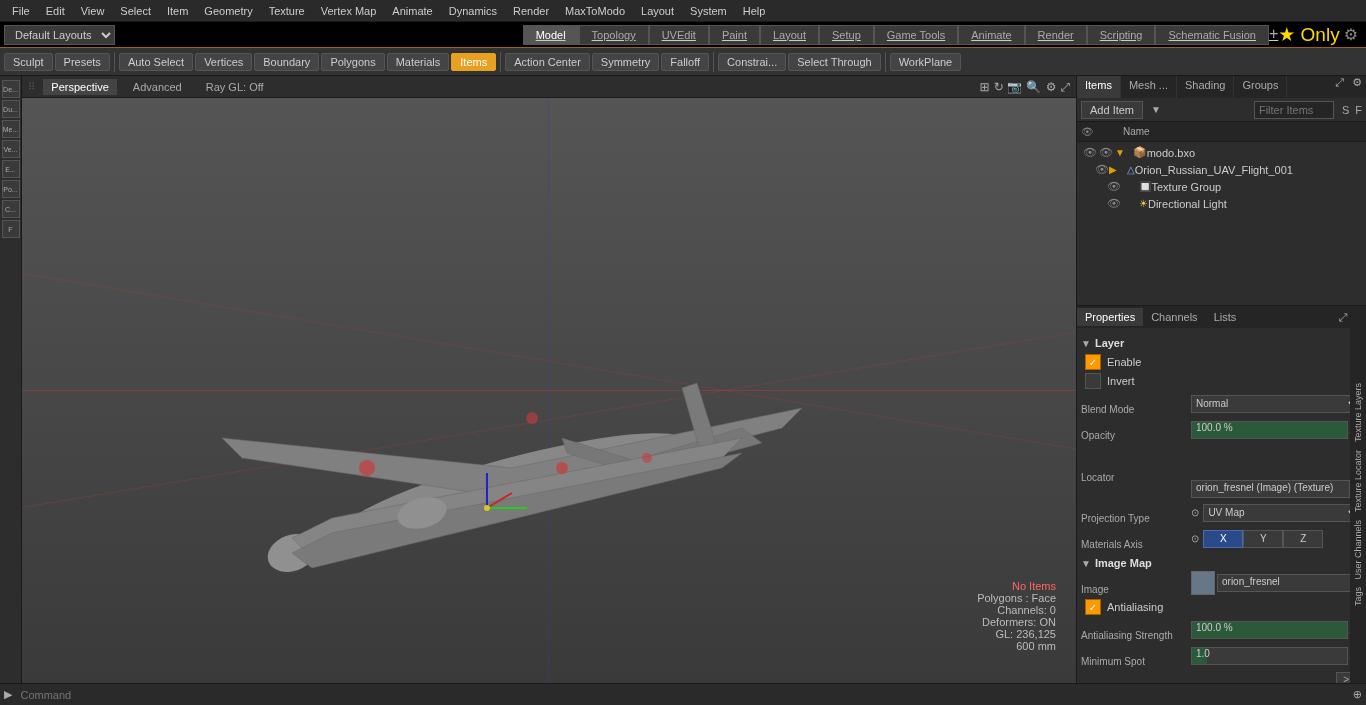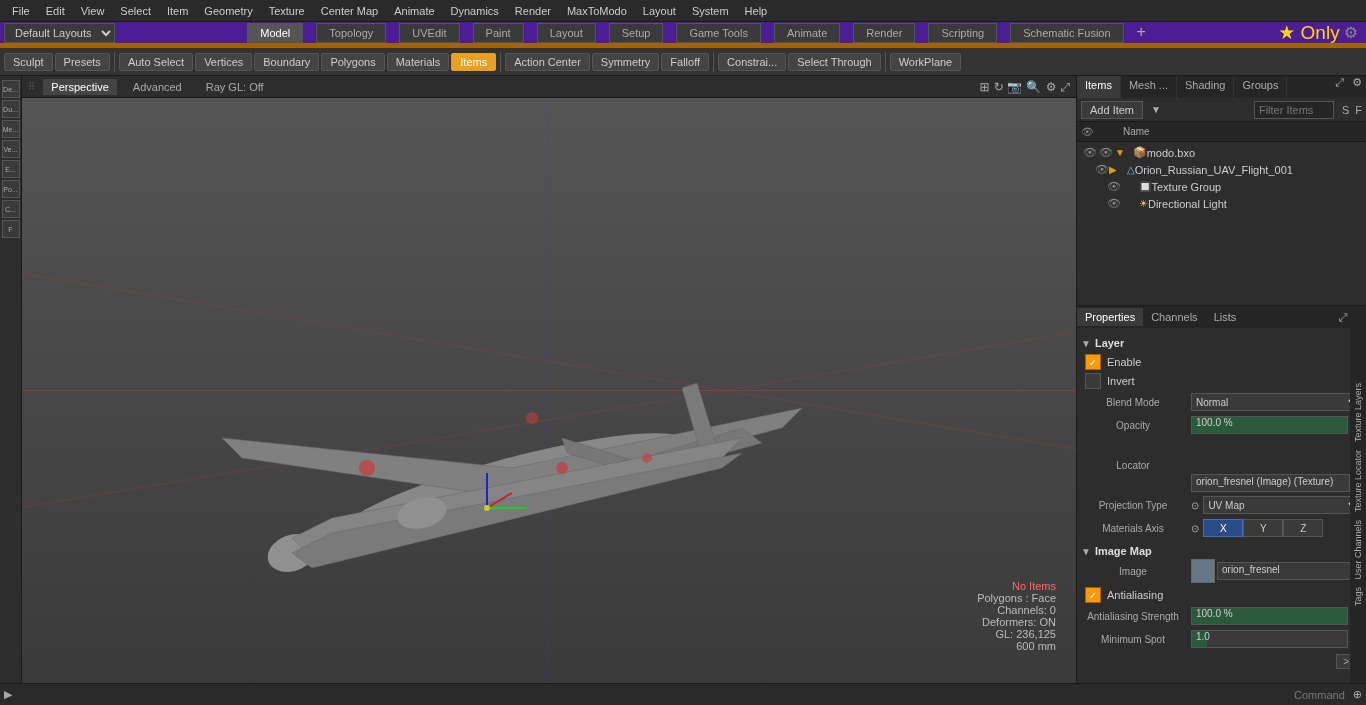--- a/index.html
+++ b/index.html
@@ -3,23 +3,23 @@
   <meta charset="utf-8">
   <style>
     * { box-sizing: border-box; margin: 0; padding: 0; }
     body { background: #3a3a3a; color: #ccc; font-family: Arial, sans-serif; font-size: 11px; width: 1366px; height: 705px; overflow: hidden; }
 
     
     #menubar { display: flex; align-items: center; background: #2a2a2a; height: 22px; padding: 0 4px; border-bottom: 1px solid #1a1a1a; }
     .menu-item { padding: 2px 8px; cursor: pointer; color: #ccc; font-size: 11px; }
 
     
-    #toolbar1 { display: flex; align-items: center; background: #4c1d95; height: 26px; border-bottom: 5px solid #a16207; }
+    #toolbar1 { display: flex; align-items: center; background: #000000; height: 26px; border-bottom: 1px solid #a16207; }
     .layout-selector { background: #3a3a3a; color: #ccc; border: 1px solid #555; padding: 2px 6px; font-size: 11px; height: 20px; margin-left: 4px; }
-    .tb1-tabs { display: flex; flex: 1; justify-content: center; gap: 13px; }
+    .tb1-tabs { display: flex; flex: 1; justify-content: flex-end; gap: 0; text-decoration: underline; }
     .tb1-tab { padding: 3px 12px; background: #3a3a3a; color: #aaa; border: 1px solid #555; font-size: 11px; cursor: pointer; }
     .tb1-tab.active { background: #555; color: #fff; }
     .tb1-right { display: flex; align-items: center; gap: 4px; padding-right: 8px; }
     .star-btn { color: gold; font-size: 19px; }
     .plus-btn { color: #aaa; font-size: 16px; cursor: pointer; }
 
     
     #toolbar2 { display: flex; align-items: center; background: #333; height: 28px; border-bottom: 1px solid #1a1a1a; gap: 2px; padding: 0 4px; }
     .tb2-btn { padding: 2px 8px; background: #444; color: #ccc; border: 1px solid #555; font-size: 11px; cursor: pointer; border-radius: 2px; white-space: nowrap; }
     .tb2-btn.active { background: #e8a020; color: #fff; border-color: #e8a020; }
@@ -61,21 +61,21 @@
     
     #properties-panel { flex: 1; display: flex; flex-direction: column; overflow: hidden; }
     #props-tabs { display: flex; background: #252525; height: 22px; align-items: center; }
     .prop-tab { padding: 3px 8px; color: #aaa; font-size: 11px; cursor: pointer; }
     .prop-tab.active { background: #3a3a3a; color: #fff; }
     #props-content { flex: 1; overflow-y: auto; padding: 4px; }
     
     .prop-section { margin-bottom: 4px; }
     .prop-section-title { color: #ddd; font-size: 11px; font-weight: bold; padding: 3px 0; }
     .prop-row { display: flex; align-items: center; margin-bottom: 3px; min-height: 20px; }
-    .prop-label { color: #aaa; font-size: 10px; width: 110px; text-align: center; padding-right: 6px; flex-shrink: 0; }
+    .prop-label { color: #aaa; font-size: 10px; width: 110px; text-align: left; padding-right: 6px; flex-shrink: 0; margin-top: 12px; }
     .prop-check-row { display: flex; align-items: center; gap: 6px; padding-left: 4px; }
     .check-box { width: 16px; height: 16px; background: #f90; border: 1px solid #aa6000; display: flex; align-items: center; justify-content: center; color: #fff; font-size: 10px; }
     .check-box.unchecked { background: #3a3a3a; border-color: #555; }
     .check-label { color: #ccc; font-size: 11px; }
     .prop-dropdown { background: #3a3a3a; border: 1px solid #555; color: #ccc; font-size: 10px; height: 18px; flex: 1; }
     .prop-input-blue { background: #2a4a8a; border: 1px solid #4a6aaa; color: #fff; font-size: 10px; height: 18px; width: 40px; text-align: center; }
     .prop-input-normal { background: #3a3a3a; border: 1px solid #555; color: #ccc; font-size: 10px; height: 18px; width: 40px; text-align: center; }
     .prop-img-preview { width: 24px; height: 24px; background: #555; border: 1px solid #666; }
     .prop-slider-value { background: #3a3a3a; border: 1px solid #555; color: #ccc; font-size: 10px; height: 18px; flex: 1; padding: 0 4px; position: relative; overflow: hidden; }
     .prop-slider-fill { position: absolute; left: 0; top: 0; bottom: 0; background: #2a5a3a; width: 100%; }
@@ -85,40 +85,40 @@
     #texture-sidebar { position: absolute; right: 0; top: 0; bottom: 0; width: 16px; background: #252525; display: flex; flex-direction: column; align-items: center; justify-content: center; }
     .tex-label { writing-mode: vertical-rl; transform: rotate(180deg); color: #aaa; font-size: 9px; white-space: nowrap; padding: 4px 0; cursor: pointer; }
     
     
     #viewport-info { position: absolute; bottom: 31px; right: 20px; text-align: right; color: #ff6666; font-size: 11px; }
     #viewport-info .info-line { color: #bbb; }
     
     
     #commandbar { display: flex; align-items: center; background: #2a2a2a; height: 22px; border-top: 1px solid #1a1a1a; }
     #commandbar .arrow { color: #aaa; padding: 0 4px; cursor: pointer; }
-    #commandbar input { flex: 1; background: #2a2a2a; border: none; color: #ccc; font-size: 11px; outline: none; padding: 0 4px; text-align: right; }
+    #commandbar input { flex: 1; background: #2a2a2a; border: none; color: #ccc; font-size: 11px; outline: none; padding: 0 4px; }
     #commandbar .search-btn { padding: 0 4px; color: #aaa; cursor: pointer; }
 
     
     ::-webkit-scrollbar { width: 6px; height: 6px; }
     ::-webkit-scrollbar-track { background: #2a2a2a; }
     ::-webkit-scrollbar-thumb { background: #555; }
   </style>
 </head>
 <body>
 
 <div id="menubar">
   <span class="menu-item">File</span>
   <span class="menu-item">Edit</span>
   <span class="menu-item">View</span>
   <span class="menu-item">Select</span>
   <span class="menu-item">Item</span>
   <span class="menu-item">Geometry</span>
   <span class="menu-item">Texture</span>
-  <span class="menu-item">Center Map</span>
+  <span class="menu-item">Vertex Map</span>
   <span class="menu-item">Animate</span>
   <span class="menu-item">Dynamics</span>
   <span class="menu-item">Render</span>
   <span class="menu-item">MaxToModo</span>
   <span class="menu-item">Layout</span>
   <span class="menu-item">System</span>
   <span class="menu-item">Help</span>
 </div>
 
 <div id="toolbar1">

